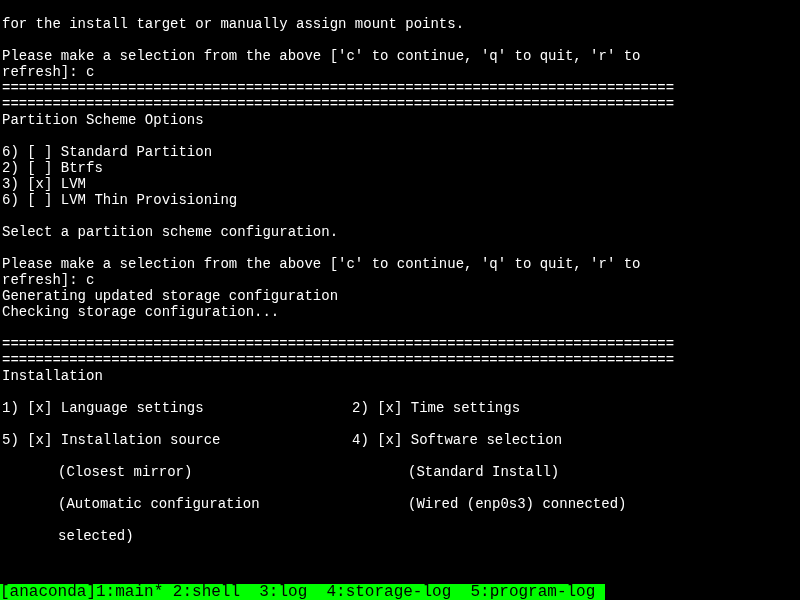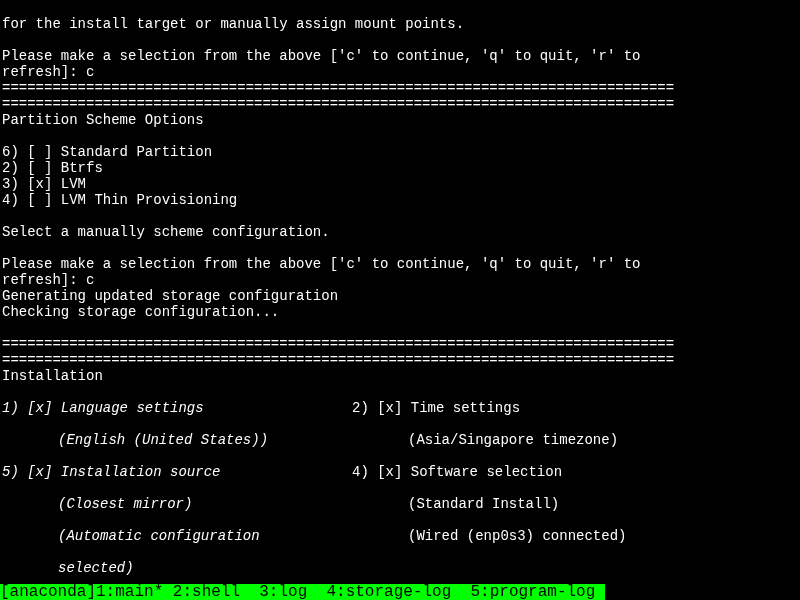--- a/index.html
+++ b/index.html
@@ -37,54 +37,53 @@
   .status-right {
     color: #00ffff;
     float: right;
     padding-right: 12px;
   }
   .row { display: block; }
   .col2 {
     display: inline-block;
     vertical-align: top;
   }
-  .colA { width: 350px; font-style: italic; }
+  .colA { width: 350px; }
   .colB { width: 440px; }
   .indent { padding-left: 56px; display:inline-block;}
 </style>
 </head>
 <body>
 
 <div class="screen">
 <span>for the install target or manually assign mount points.</span>
 <span></span>
 <span>Please make a selection from the above ['c' to continue, 'q' to quit, 'r' to</span>
 <span>refresh]: c</span>
 <span>================================================================================</span>
 <span>================================================================================</span>
 <span>Partition Scheme Options</span>
 <span></span>
 <span>6) [ ] Standard Partition</span>
 <span>2) [ ] Btrfs</span>
 <span>3) [x] LVM</span>
-<span>4) [ ] LVM Thin Provisioning</span>
+<span>6) [ ] LVM Thin Provisioning</span>
 <span></span>
-<span>Select a manually scheme configuration.</span>
+<span>Select a partition scheme configuration.</span>
 <span></span>
 <span>Please make a selection from the above ['c' to continue, 'q' to quit, 'r' to</span>
 <span>refresh]: c</span>
 <span>Generating updated storage configuration</span>
 <span>Checking storage configuration...</span>
 <span></span>
 <span>================================================================================</span>
 <span>================================================================================</span>
 <span>Installation</span>
 <span></span>
 <span class="row"><span class="col2 colA">1) [x] Language settings</span><span class="col2 colB">2) [x] Time settings</span></span>
-<span class="row"><span class="col2 colA"><span class="indent">(English (United States))</span></span><span class="col2 colB"><span class="indent">(Asia/Singapore timezone)</span></span></span>
 <span class="row"><span class="col2 colA">5) [x] Installation source</span><span class="col2 colB">4) [x] Software selection</span></span>
 <span class="row"><span class="col2 colA"><span class="indent">(Closest mirror)</span></span><span class="col2 colB"><span class="indent">(Standard Install)</span></span></span>
 <span class="row"><span class="col2 colA"><span class="indent">(Automatic configuration</span></span><span class="col2 colB"><span class="indent">(Wired (enp0s3) connected)</span></span></span>
 <span class="row"><span class="col2 colA"><span class="indent">selected)</span></span></span>
 
 
 <span></span>
 
 
 </div>

